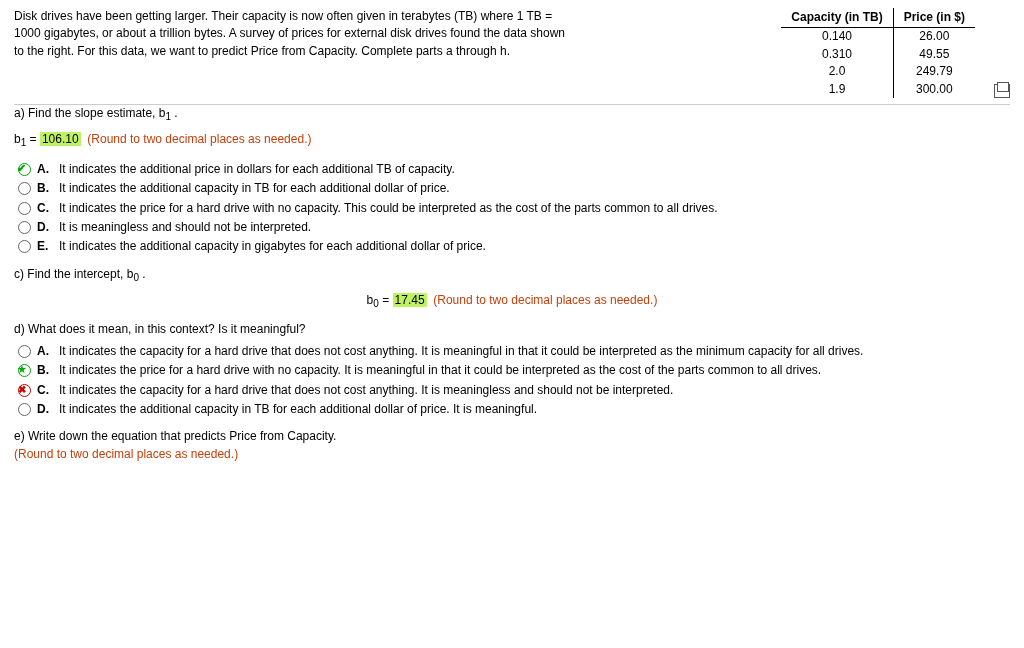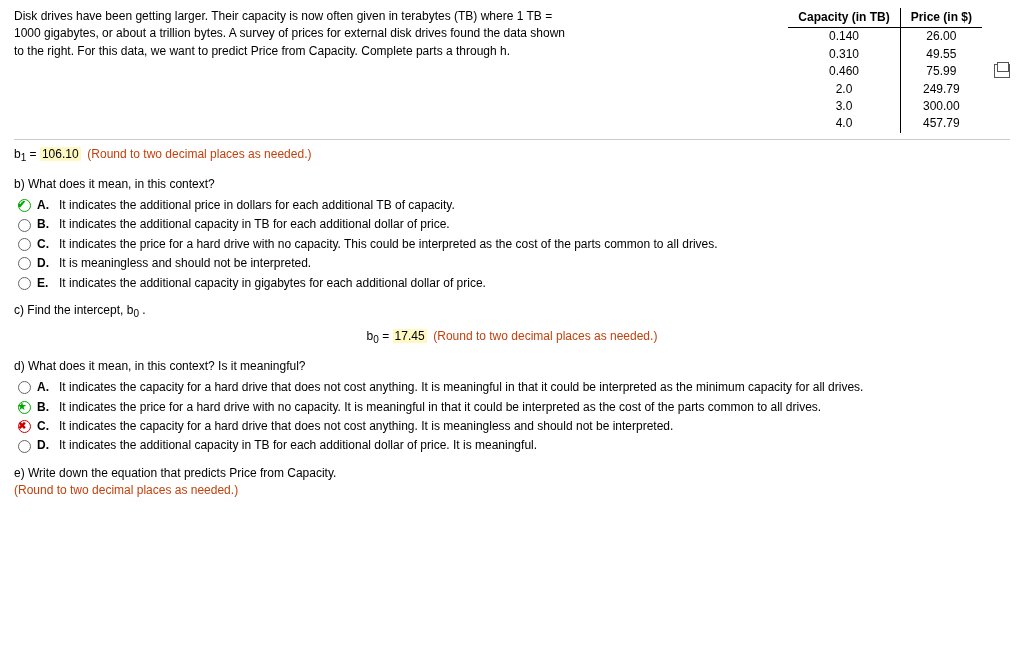--- a/index.html
+++ b/index.html
@@ -16,22 +16,22 @@
     align-items: flex-start;
     border-bottom: 1px solid #ccc;
     padding-bottom: 6px;
     margin-bottom: 0;
   }
   .intro-text {
     max-width: 560px;
   }
   .data-area {
     display: flex;
-    align-items: center;
-    gap: 12px;
+    align-items: flex-end;
+    gap: 19px;
   }
   .data-table {
     border-collapse: collapse;
     font-size: 12px;
   }
   .data-table th {
     border-bottom: 1px solid #000;
     padding: 1px 10px;
     font-weight: bold;
     text-align: center;
@@ -56,21 +56,21 @@
     width: 10px;
     height: 8px;
     border: 1px solid #555;
     top: -3px;
     left: 2px;
     background: #fff;
   }
   .question-block { margin-bottom: 10px; }
   .sub { vertical-align: sub; font-size: 10px; }
   .hl {
-    background: #fef9c3;
+    background: #bef264;
     padding: 0 2px;
   }
   .hint { color: #c2410c; }
   .options { margin: 4px 0 10px 4px; }
   .option-row {
     display: flex;
     align-items: center;
     gap: 6px;
     margin: 2px 0;
   }
@@ -145,50 +145,42 @@
       <tbody id="tbody">
           <tr>
             <td class="col-divider">0.140</td>
             <td>26.00</td>
           </tr>
           <tr>
             <td class="col-divider">0.310</td>
             <td>49.55</td>
           </tr>
           <tr>
-            <td class="col-divider">0.460</td>
-            <td>75.99</td>
-          </tr>
-          <tr>
             <td class="col-divider">2.0</td>
             <td>249.79</td>
           </tr>
           <tr>
-            <td class="col-divider">3.0</td>
+            <td class="col-divider">1.9</td>
             <td>300.00</td>
-          </tr>
-          <tr>
-            <td class="col-divider">4.0</td>
-            <td>457.79</td>
           </tr>
         </tbody>
     </table>
     <div class="copy-icon"></div>
   </div>
 </div>
 
 <div class="question-block">
+  <div><span>a) Find the slope estimate, b</span><span class="sub">1</span><span> .</span></div>
   <div style="margin-top:6px;">
     <span>b</span><span class="sub">1</span><span> = </span><span class="hl">106.10</span>
     <span class="hint">&nbsp;<span>(Round to two decimal places as needed.)</span></span>
   </div>
 </div>
 
 <div class="question-block">
-  <div>b) What does it mean, in this context?</div>
   <div class="options" id="b-opts">
       <div class="option-row">
         <span class="radio correct"></span>
         <span class="opt-letter">A.</span>
         <span>It indicates the additional price in dollars for each additional TB of capacity.</span>
       </div>
       <div class="option-row">
         <span class="radio "></span>
         <span class="opt-letter">B.</span>
         <span>It indicates the additional capacity in TB for each additional dollar of price.</span>

